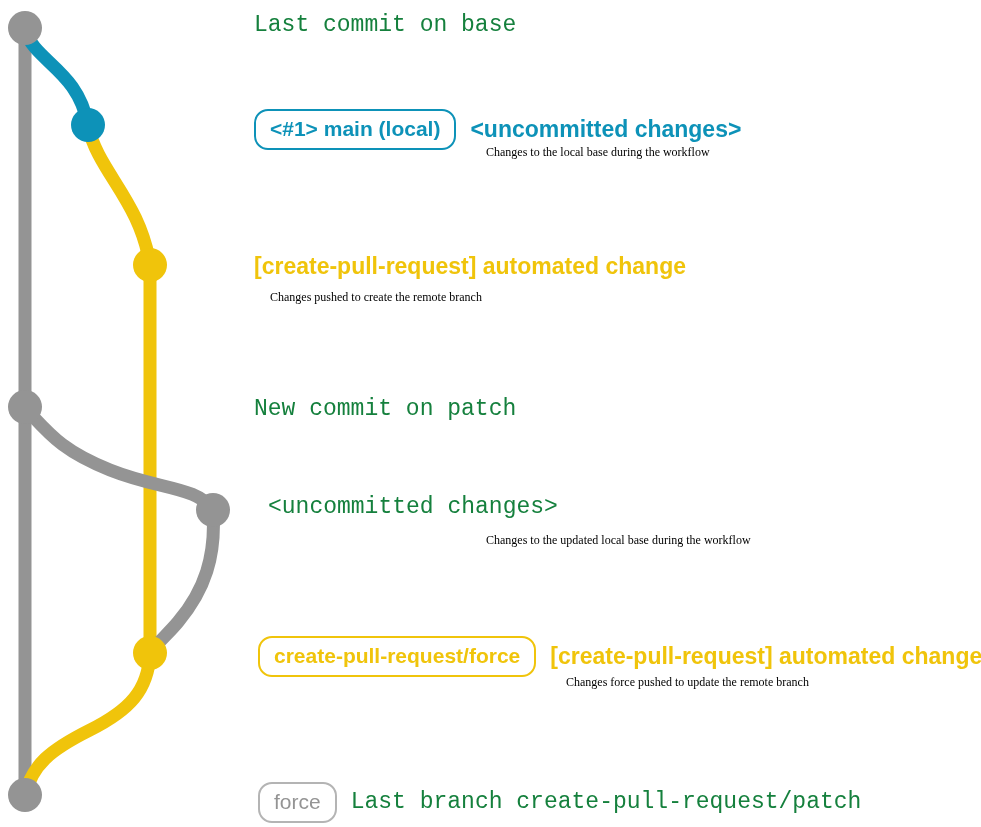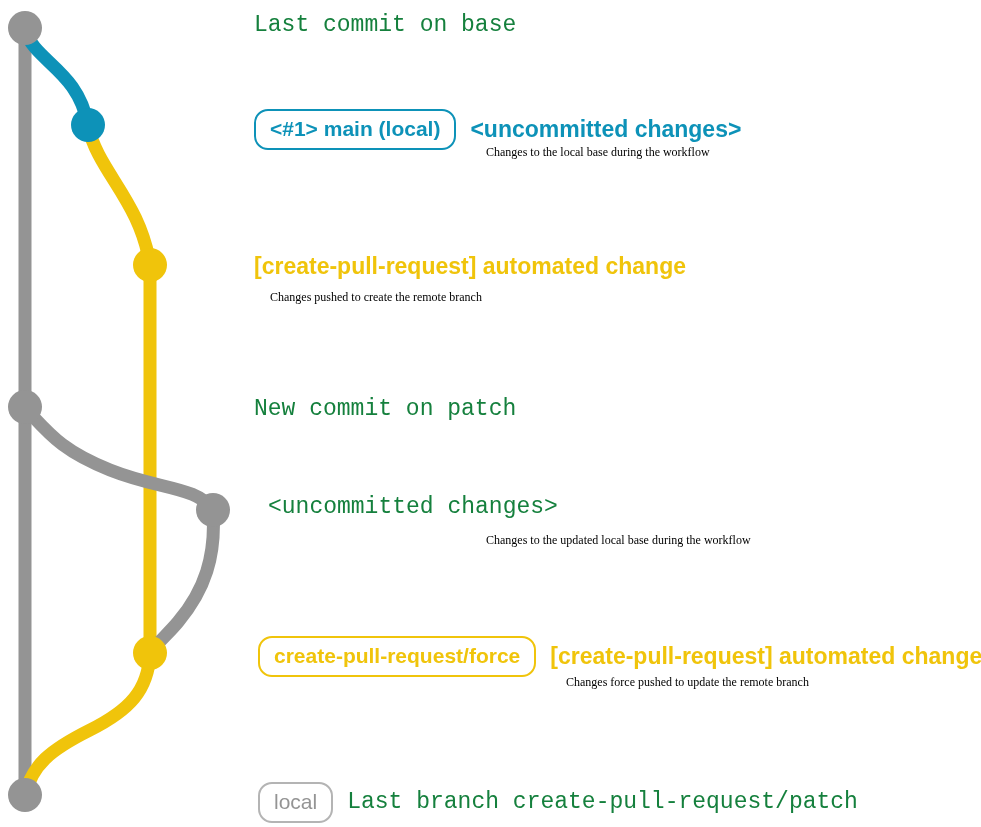--- a/index.html
+++ b/index.html
@@ -143,18 +143,18 @@
     </div>
     <div class="subline" style="left:486px; top:534px;">Changes to the updated local base during the workflow</div>
 
     <div class="row" style="left:258px; top:636px;">
       <span class="badge yellow">create-pull-request/force</span>
       <span class="headline yellow gap-badge-head">[create-pull-request] automated change</span>
     </div>
     <div class="subline" style="left:566px; top:676px;">Changes force pushed to update the remote branch</div>
 
     <div class="row" style="left:258px; top:782px;">
-      <span class="badge gray">local</span>
+      <span class="badge gray">force</span>
       <span class="headline gray gap-badge-head">Last branch create-pull-request/patch</span>
     </div>
 
   </div>
 </div>
 
 </body></html>

